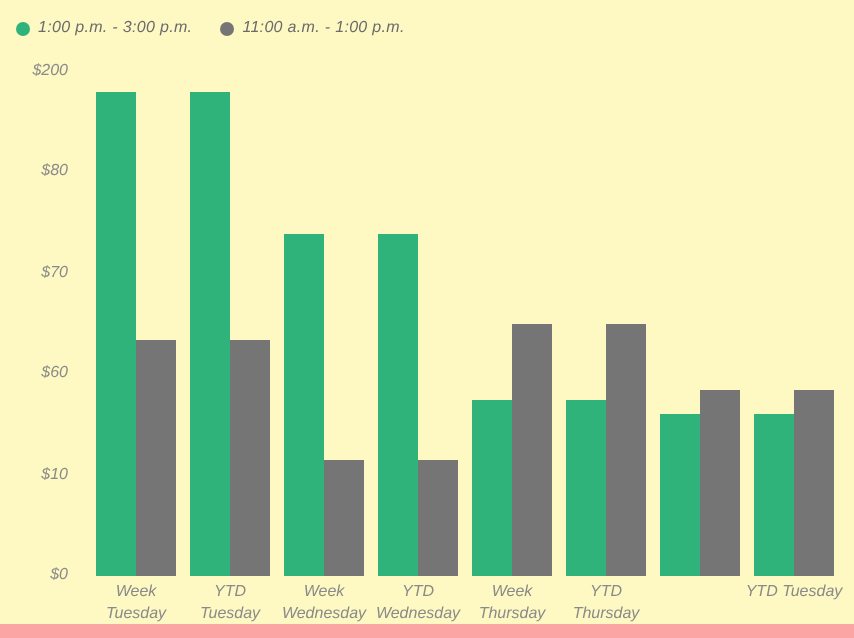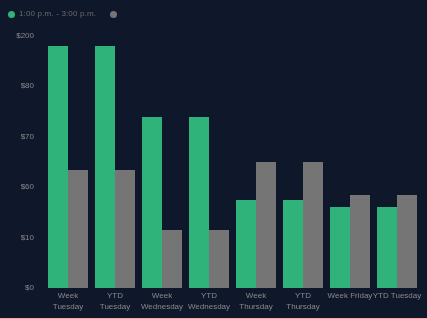--- a/index.html
+++ b/index.html
@@ -11,23 +11,24 @@
     height: 319px;
     background: #ffffff;
     font-family: "Liberation Sans", sans-serif;
     overflow: hidden;
   }
 
   #chart-card {
     position: relative;
     width: 427px;
     height: 319px;
-    background: #0f172a;
+    background: #fef9c3;
     box-sizing: border-box;
-    border-bottom: 1px solid #fca5a5;
+    border-bottom: 7px solid #fca5a5;
+    font-style: italic;
   }
 
   
   #legend {
     position: absolute;
     left: 8px;
     top: 6px;
     height: 16px;
     display: flex;
     align-items: center;
@@ -125,20 +126,21 @@
 
 <div id="chart-card">
 
   <div id="legend">
       <div class="legend-entry">
         <span class="legend-swatch" style="background: rgb(47, 179, 122);"></span>
         <span class="legend-label">1:00 p.m. - 3:00 p.m.</span>
       </div>
       <div class="legend-entry">
         <span class="legend-swatch" style="background: rgb(117, 117, 117);"></span>
+        <span class="legend-label">11:00 a.m. - 1:00 p.m.</span>
       </div>
     </div>
 
   <div id="plot-area">
     <div id="y-axis">
         <div class="y-tick" style="top: 261px;">$0</div>
         <div class="y-tick" style="top: 210.6px;">$10</div>
         <div class="y-tick" style="top: 160.2px;">$60</div>
         <div class="y-tick" style="top: 109.8px;">$70</div>
         <div class="y-tick" style="top: 59.4px; padding-left: 22px;">$80</div>
@@ -198,21 +200,18 @@
         <span>Wednesday</span>
       </div>
       <div class="x-tick" style="left: 189px;">
         <span>Week</span>
         <span>Thursday</span>
       </div>
       <div class="x-tick" style="left: 236px;">
         <span>YTD</span>
         <span>Thursday</span>
       </div>
-      <div class="x-tick" style="left: 283px;">
-        <span>Week Friday</span>
-      </div>
       <div class="x-tick" style="left: 330px;">
         <span>YTD Tuesday</span>
       </div>
     </div>
 
 </div>
 
 </body></html>

